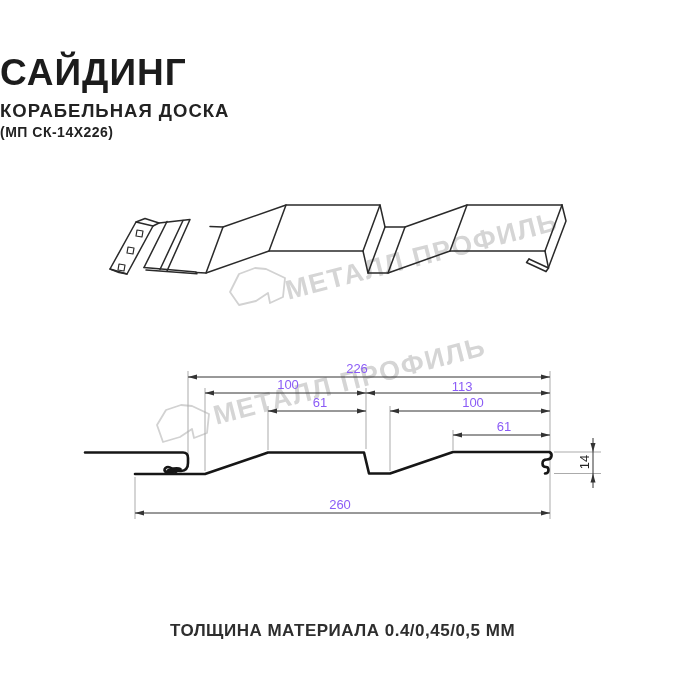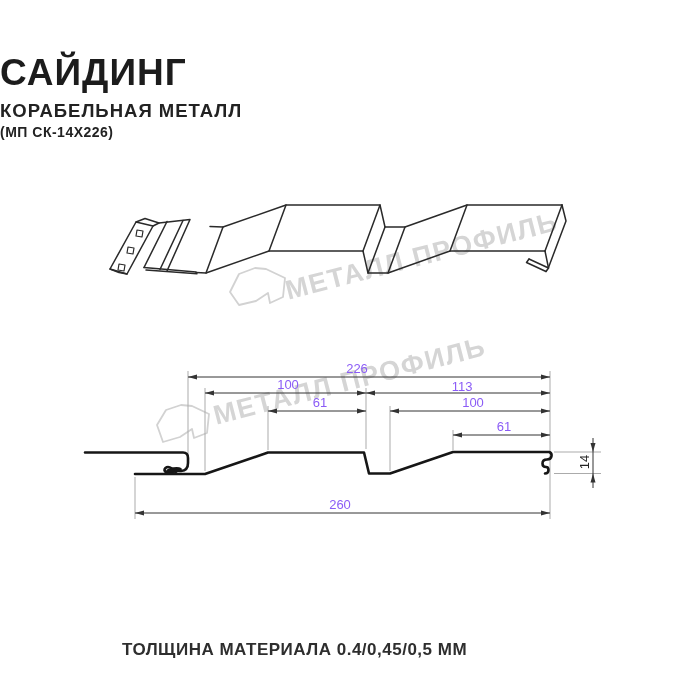--- a/index.html
+++ b/index.html
@@ -2,39 +2,39 @@
 <html><head>
 <meta charset="utf-8">
 <style>
   html,body{margin:0;padding:0;background:#fff;}
   #page{position:relative;width:700px;height:700px;background:#ffffff;overflow:hidden;
         font-family:"Liberation Sans",sans-serif;}
   .hdr{position:absolute;left:0;width:700px;text-align:left;color:#1c1c1c;}
   #title{top:52px;font-size:37px;font-weight:bold;letter-spacing:1px;}
   #subtitle{top:100px;font-size:18.5px;font-weight:bold;letter-spacing:1px;color:#222;}
   #model{top:124px;font-size:14px;font-weight:bold;letter-spacing:.5px;color:#222;}
-  #thickness{position:absolute;left:0;top:640px;width:589px;text-align:center;
-             font-size:17px;font-weight:bold;letter-spacing:.5px;color:#2e2e2e;}
+  #thickness{position:absolute;left:0;top:621px;width:589px;text-align:center;
+             font-size:17px;font-weight:bold;letter-spacing:.5px;color:#2e2e2e;padding-left:48px;}
   .wm{position:absolute;white-space:nowrap;font-weight:bold;font-size:27px;
       letter-spacing:1.5px;color:#d5d5d5;transform-origin:0 50%;
       transform:rotate(-14.5deg);z-index:1;}
   #wm1{left:286px;top:276px;}
   #wm2{left:214px;top:401px;}
   svg{position:absolute;left:0;top:0;z-index:2;}
   .dim{position:absolute;z-index:3;font-size:13px;color:#8b5cf6;transform:translateX(-50%);}
   .dimv{position:absolute;z-index:3;font-size:13px;color:#222;
         transform:translate(-50%,-50%) rotate(-90deg);}
 </style>
 </head>
 <body>
 
 <div id="page">
 
   <div id="title" class="hdr">САЙДИНГ</div>
-  <div id="subtitle" class="hdr">КОРАБЕЛЬНАЯ МЕТАЛЛ</div>
+  <div id="subtitle" class="hdr">КОРАБЕЛЬНАЯ ДОСКА</div>
   <div id="model" class="hdr">(МП СК-14Х226)</div>
 
   <span id="wm1" class="wm">МЕТАЛЛ ПРОФИЛЬ</span>
   <span id="wm2" class="wm">МЕТАЛЛ ПРОФИЛЬ</span>
 
   <svg width="700" height="700" viewBox="0 0 700 700">
 
     <g stroke="#d2d2d2" stroke-width="1.8" fill="none" stroke-linejoin="round">
       <path d="M230,292 L239,274 L255,268 L266,269 L285,278 L283,297 L270,303 L268,293 L256,301 L239,305 Z"></path>
       <path d="M157,425 L166,410 L181,405 L192,406 L209,414 L207,433 L194,438 L192,429 L180,437 L163,442 Z"></path>

